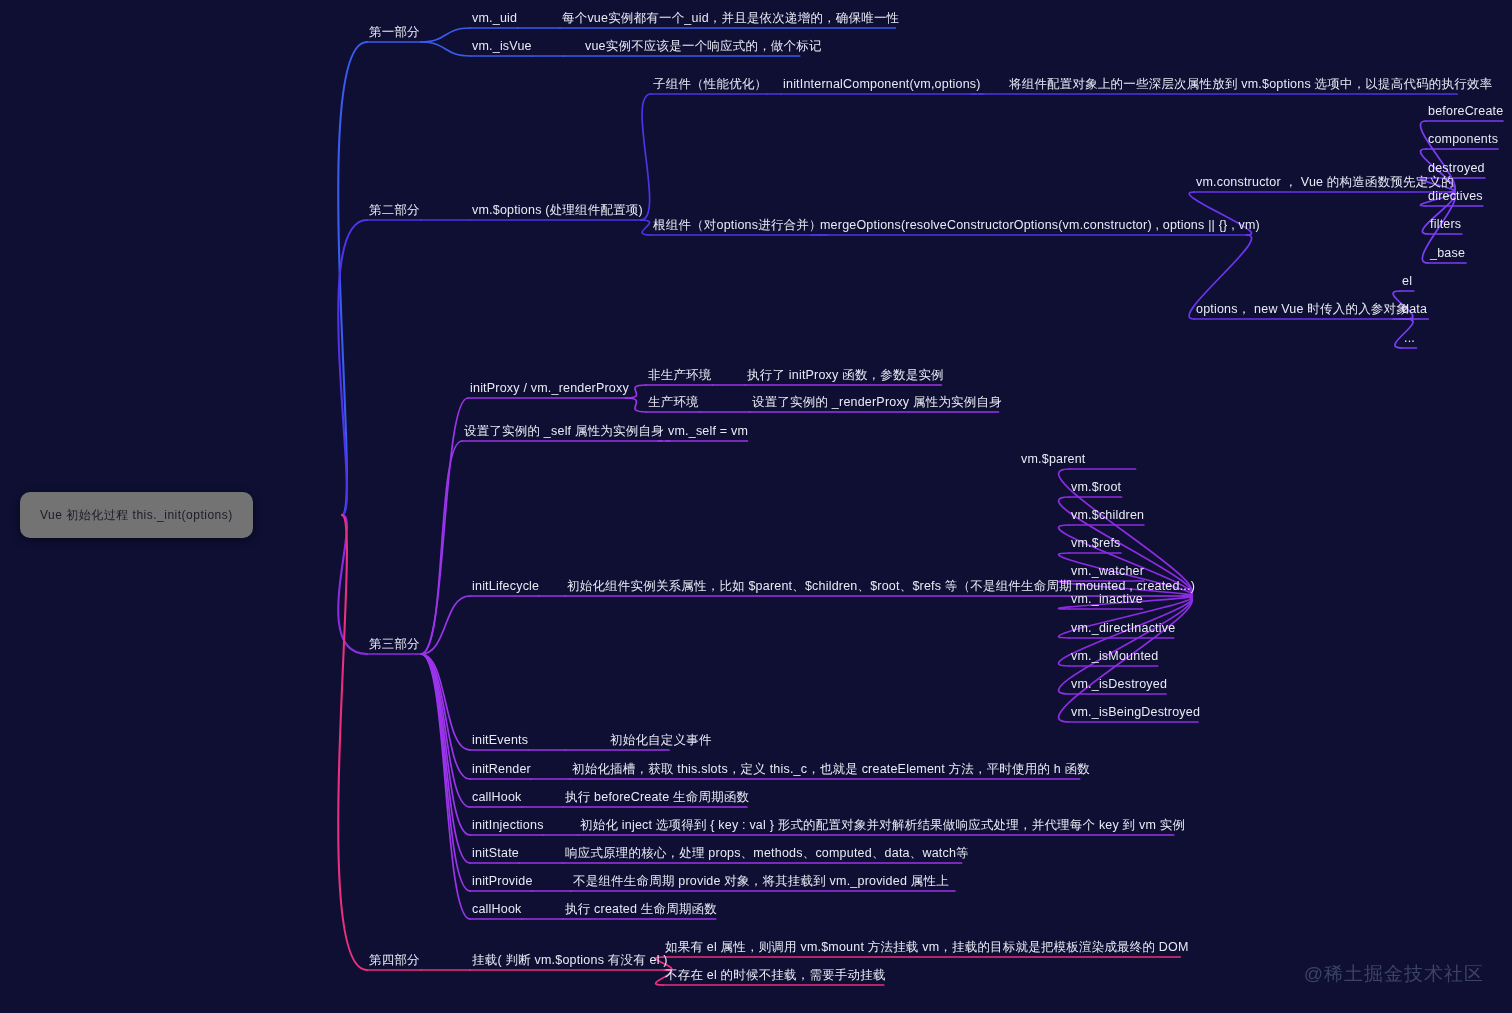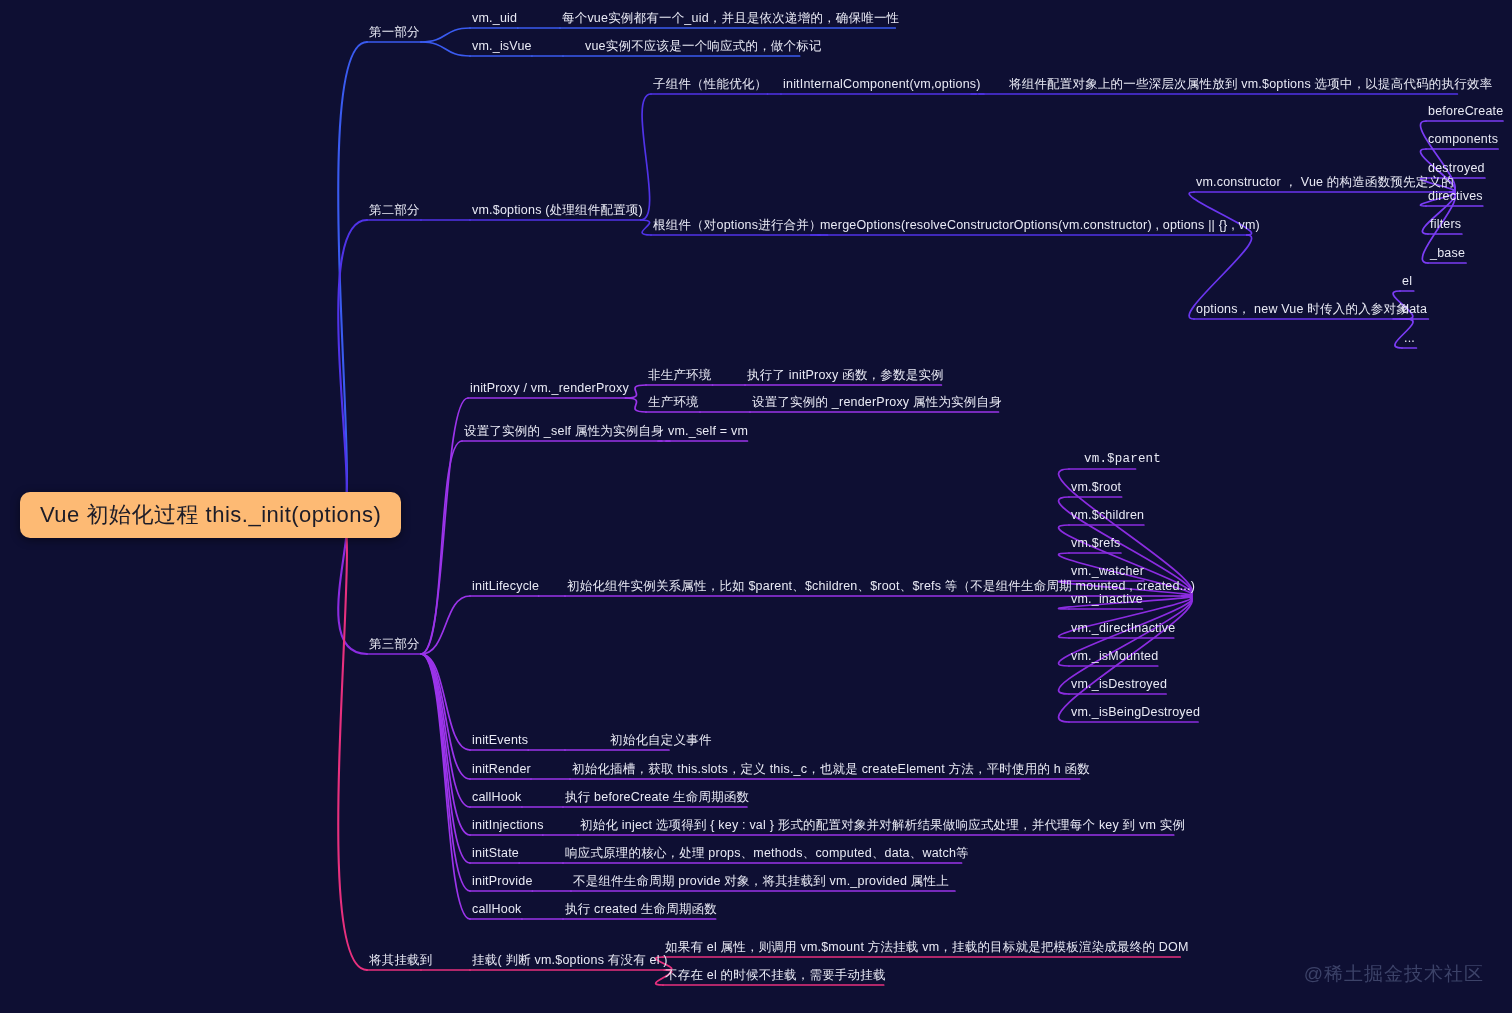--- a/index.html
+++ b/index.html
@@ -29,23 +29,23 @@
     white-space: nowrap;
     color: #e9eaf5;
     font-size: 12.5px;
     line-height: 15px;
     letter-spacing: 0.2px;
     transform: translateY(-100%);
     padding: 0 2px 2px 2px;
   }
   .node.root {
     transform: translateY(-50%);
-    background: #fdba74;
+    background: #737373;
     color: #1c1c28;
-    font-size: 22px;
+    font-size: 12px;
     line-height: 22px;
     padding: 12px 20px;
     border-radius: 10px;
     box-shadow: 0 2px 10px rgba(0,0,0,0.45);
     letter-spacing: 0.5px;
   }
   .watermark {
     position: absolute;
     right: 28px;
     bottom: 26px;
@@ -211,21 +211,21 @@
       <div class="node" style="left: 367px; top: 654px;">第三部分</div>
       <div class="node" style="left: 468px; top: 398px;">initProxy / vm._renderProxy</div>
       <div class="node" style="left: 646px; top: 385px;">非生产环境</div>
       <div class="node" style="left: 745px; top: 385px;">执行了 initProxy 函数，参数是实例</div>
       <div class="node" style="left: 646px; top: 412px; text-align: center;">生产环境</div>
       <div class="node" style="left: 750px; top: 412px;">设置了实例的 _renderProxy 属性为实例自身</div>
       <div class="node" style="left: 462px; top: 441px; text-align: right;">设置了实例的 _self 属性为实例自身</div>
       <div class="node" style="left: 666px; top: 441px;">vm._self = vm</div>
       <div class="node" style="left: 470px; top: 596px;">initLifecycle</div>
       <div class="node" style="left: 565px; top: 596px;">初始化组件实例关系属性，比如 $parent、$children、$root、$refs 等（不是组件生命周期 mounted , created...)</div>
-      <div class="node" style="left: 1082px; top: 469px; font-family: Liberation Mono, monospace;">vm.$parent</div>
+      <div class="node" style="left: 1019px; top: 469px;">vm.$parent</div>
       <div class="node" style="left: 1069px; top: 497px;">vm.$root</div>
       <div class="node" style="left: 1069px; top: 525px;">vm.$children</div>
       <div class="node" style="left: 1069px; top: 553px;">vm.$refs</div>
       <div class="node" style="left: 1069px; top: 581px;">vm._watcher</div>
       <div class="node" style="left: 1069px; top: 609px;">vm._inactive</div>
       <div class="node" style="left: 1069px; top: 638px;">vm._directInactive</div>
       <div class="node" style="left: 1069px; top: 666px;">vm._isMounted</div>
       <div class="node" style="left: 1069px; top: 694px;">vm._isDestroyed</div>
       <div class="node" style="left: 1069px; top: 722px;">vm._isBeingDestroyed</div>
       <div class="node" style="left: 470px; top: 750px;">initEvents</div>
@@ -235,19 +235,19 @@
       <div class="node" style="left: 470px; top: 807px;">callHook</div>
       <div class="node" style="left: 563px; top: 807px;">执行 beforeCreate 生命周期函数</div>
       <div class="node" style="left: 470px; top: 835px;">initInjections</div>
       <div class="node" style="left: 578px; top: 835px;">初始化 inject 选项得到 { key : val } 形式的配置对象并对解析结果做响应式处理，并代理每个 key 到 vm 实例</div>
       <div class="node" style="left: 470px; top: 863px;">initState</div>
       <div class="node" style="left: 563px; top: 863px;">响应式原理的核心，处理 props、methods、computed、data、watch等</div>
       <div class="node" style="left: 470px; top: 891px;">initProvide</div>
       <div class="node" style="left: 571px; top: 891px;">不是组件生命周期 provide 对象，将其挂载到 vm._provided 属性上</div>
       <div class="node" style="left: 470px; top: 919px;">callHook</div>
       <div class="node" style="left: 563px; top: 919px;">执行 created 生命周期函数</div>
-      <div class="node" style="left: 367px; top: 970px;">将其挂载到</div>
+      <div class="node" style="left: 367px; top: 970px;">第四部分</div>
       <div class="node" style="left: 470px; top: 970px;">挂载( 判断 vm.$options 有没有 el )</div>
       <div class="node" style="left: 663px; top: 957px;">如果有 el 属性，则调用 vm.$mount 方法挂载 vm，挂载的目标就是把模板渲染成最终的 DOM</div>
       <div class="node" style="left: 663px; top: 985px;">不存在 el 的时候不挂载，需要手动挂载</div>
     </div>
   <div class="watermark">@稀土掘金技术社区</div>
 </div>
 
 </body></html>

